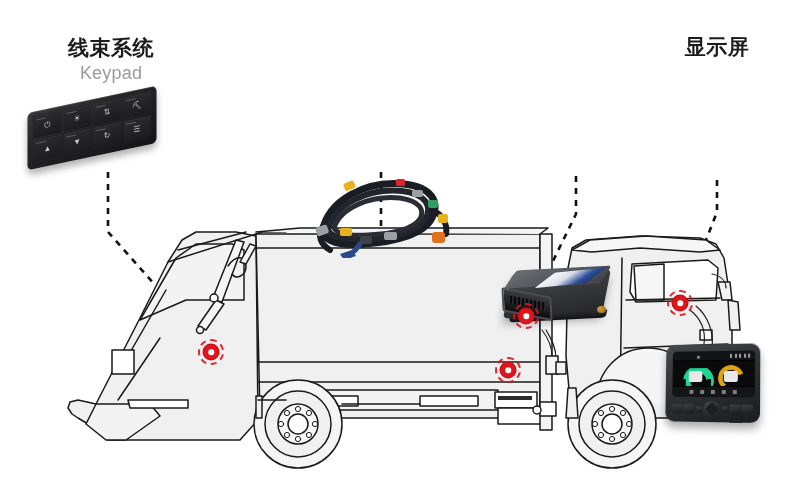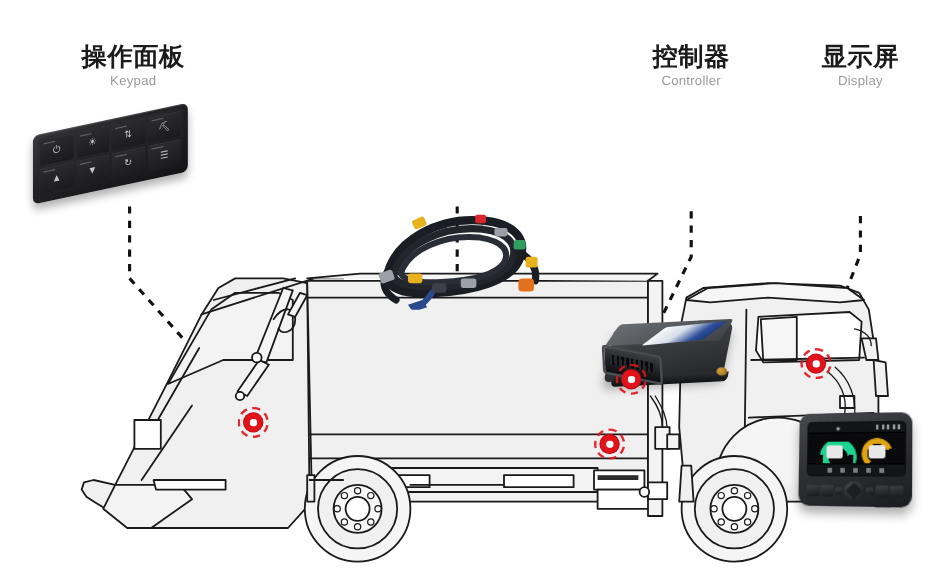--- a/index.html
+++ b/index.html
@@ -4,21 +4,21 @@
 <style>
   html,body{margin:0;padding:0;background:#ffffff;}
   body{width:791px;height:486px;position:relative;overflow:hidden;
        font-family:"Liberation Sans","DejaVu Sans",sans-serif;}
 
   .stage{position:absolute;inset:0;width:791px;height:486px;}
 
   
   .label-block{position:absolute;text-align:center;white-space:nowrap;}
   .lbl-cn{font-size:21px;font-weight:700;color:#1b1b1b;line-height:1.12;letter-spacing:.5px;}
-  .lbl-en{font-size:11px;color:#9a9a9a;line-height:1.25;margin-top:2px;letter-spacing:.2px;}
+  .lbl-en{font-size:18px;color:#9a9a9a;line-height:1.25;margin-top:2px;letter-spacing:.2px;}
 
   
   .product{position:absolute;}
 
   
   .keypad-wrap{width:150px;height:78px;position:relative;}
   .keypad-body{position:absolute;left:0;top:0;width:132px;height:56px;
     background:linear-gradient(160deg,#3a3a3c 0%,#232325 38%,#141416 100%);
     border-radius:5px;
     transform:rotate(-12deg) skewX(-12deg);
@@ -231,35 +231,30 @@
           <circle cx="601" cy="413" r="2.6"></circle>
       </g>
       <path d="M568,388 L576,388 L578,418 L566,418 Z" fill="#f0f0f0"></path>
 
       <path d="M690,310 C700,318 706,330 704,344" fill="none" stroke-width="1.1"></path>
       <path d="M696,306 C708,316 714,332 712,348" fill="none" stroke-width="1.1"></path>
     </g>
   </svg>
 
   <div class="label-block" style="left:36px;top:36px;width:150px;">
-    <div class="lbl-cn">操作面板</div>
+    <div class="lbl-cn">线束系统</div>
     <div class="lbl-en">Keypad</div>
   </div>
 
   <div class="label-block" style="left:275px;top:36px;width:200px;">
   </div>
 
-  <div class="label-block" style="left:521px;top:36px;width:110px;">
-    <div class="lbl-cn">控制器</div>
-    <div class="lbl-en">Controller</div>
-  </div>
-
-  <div class="label-block" style="left:662px;top:36px;width:110px;">
+
+  <div class="label-block" style="left:662px;top:36px;width:110px;font-family:Liberation Serif, serif;">
     <div class="lbl-cn">显示屏</div>
-    <div class="lbl-en">Display</div>
   </div>
 
   <div class="product keypad-wrap" style="left:26px;top:100px;">
     <div class="keypad-body">
       <div class="keypad-face">
         <div class="kp-btn">
             <span class="tick"></span>
             <span class="gl">⏻</span>
           </div>
         <div class="kp-btn">

